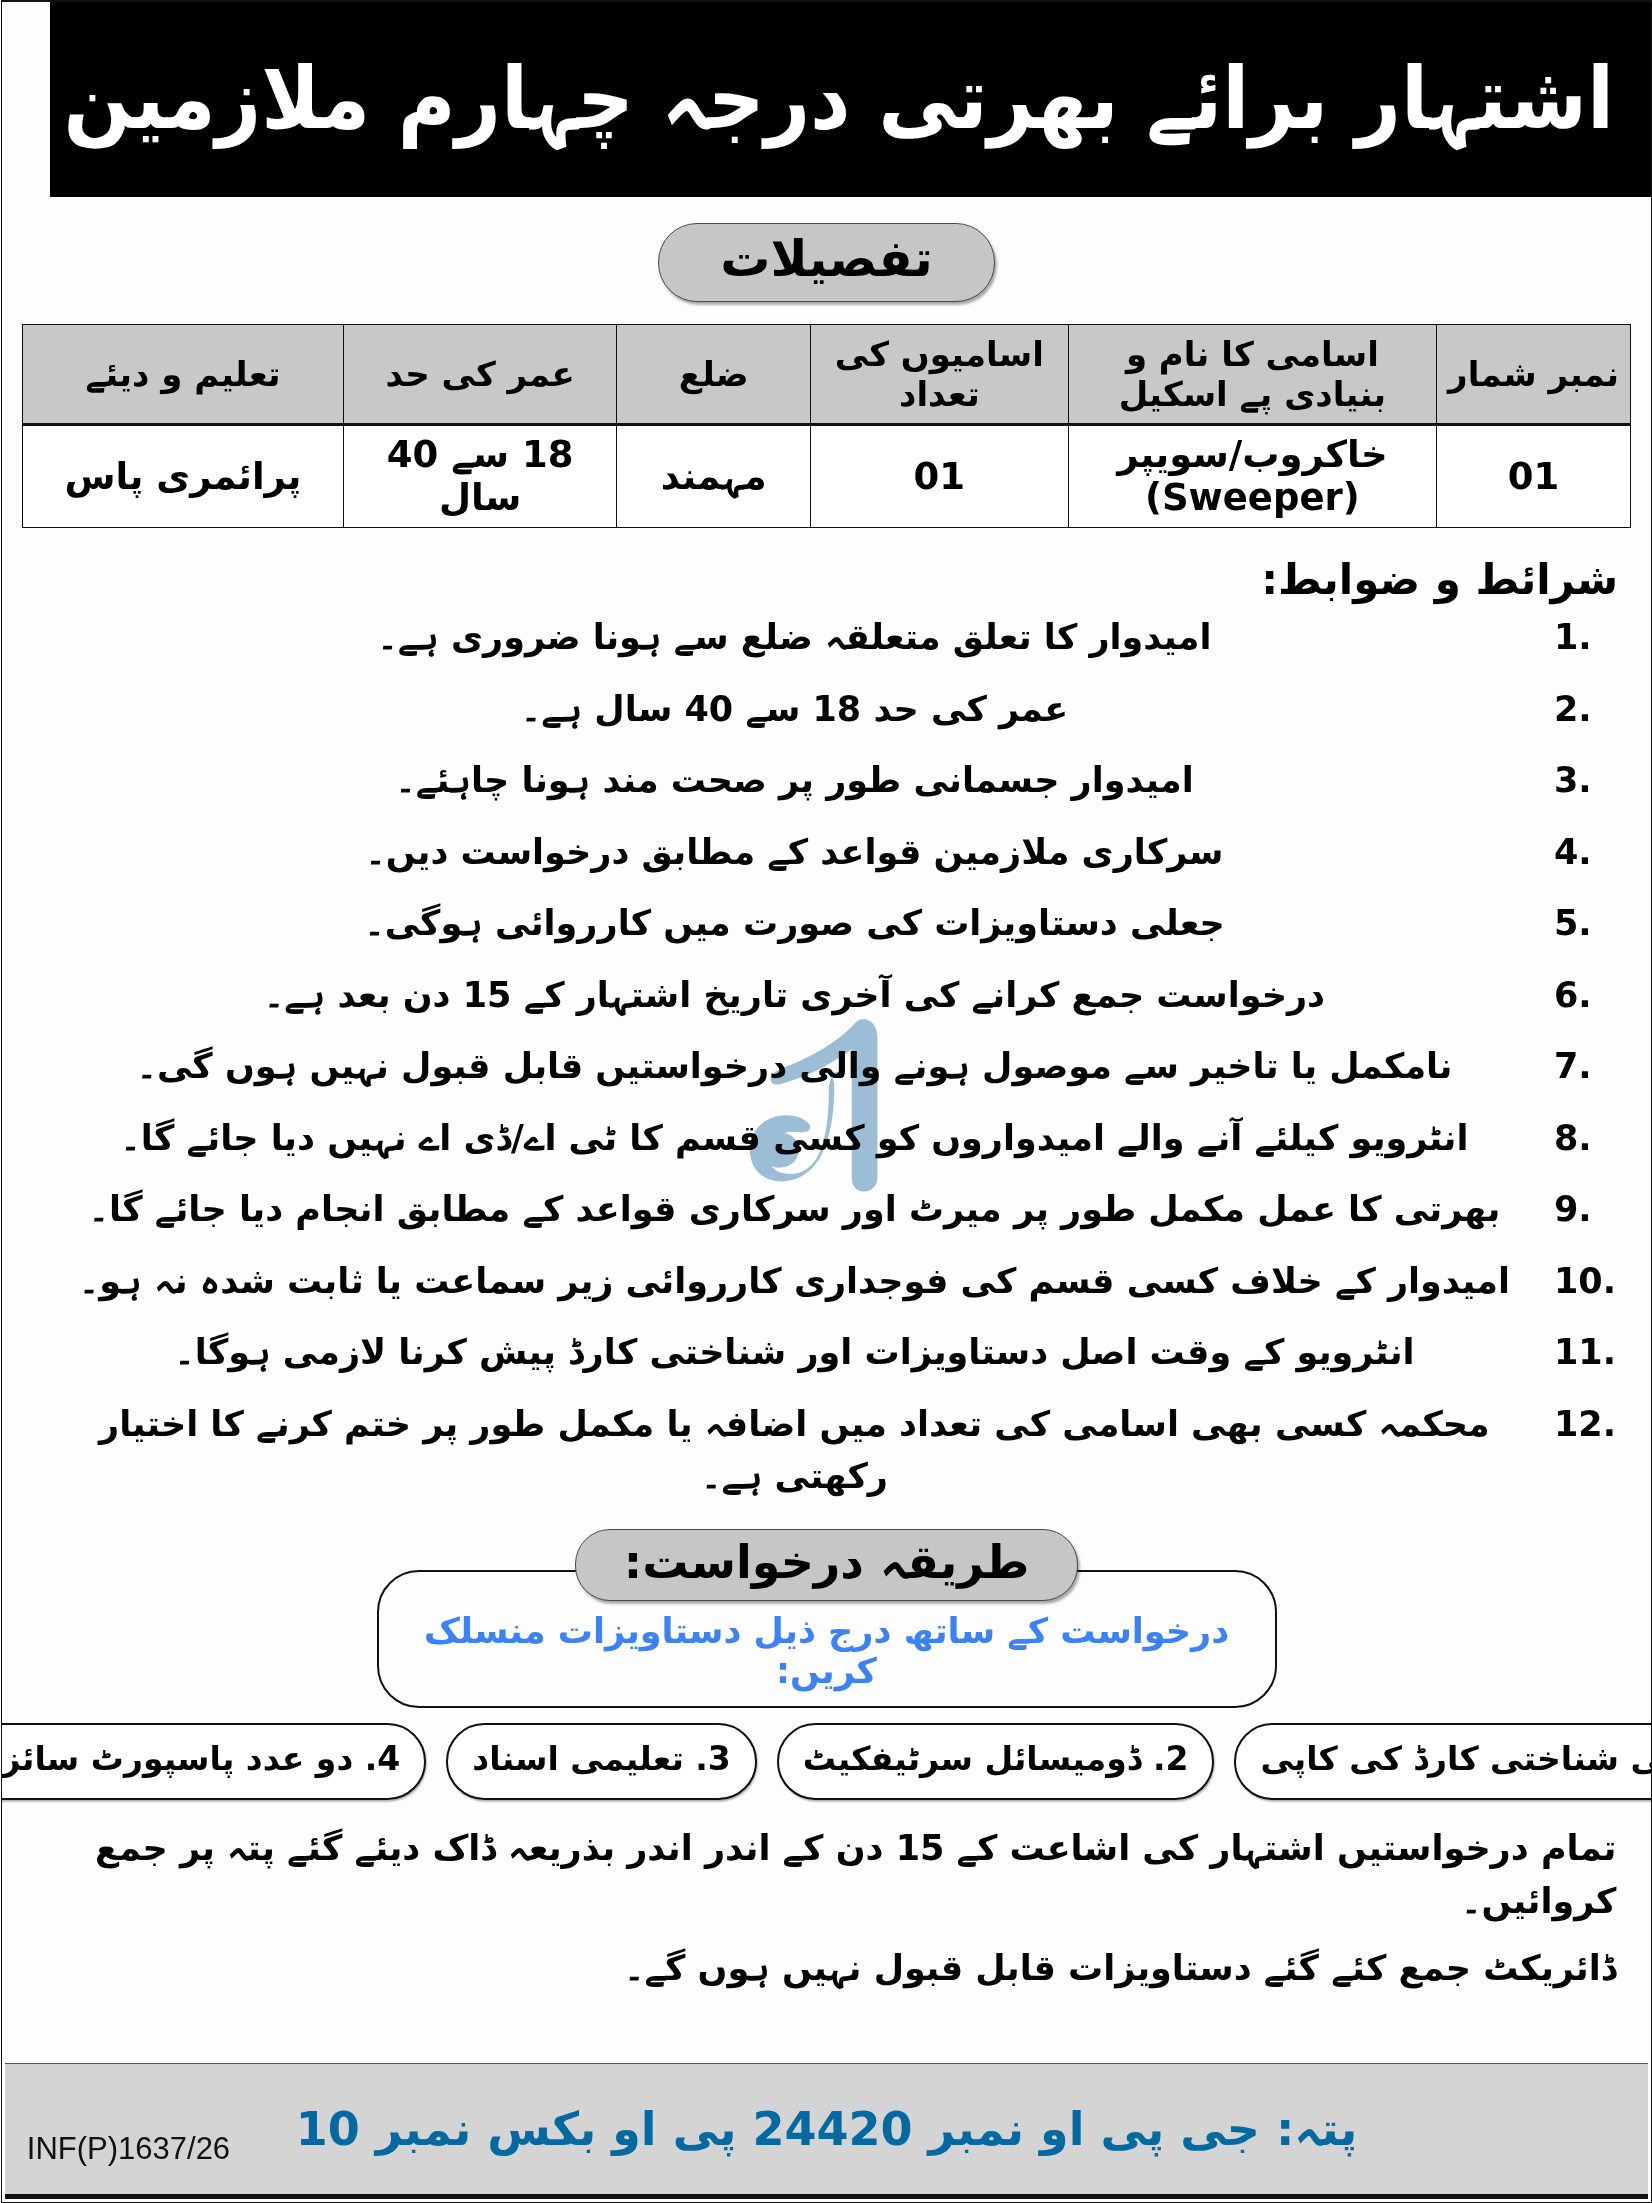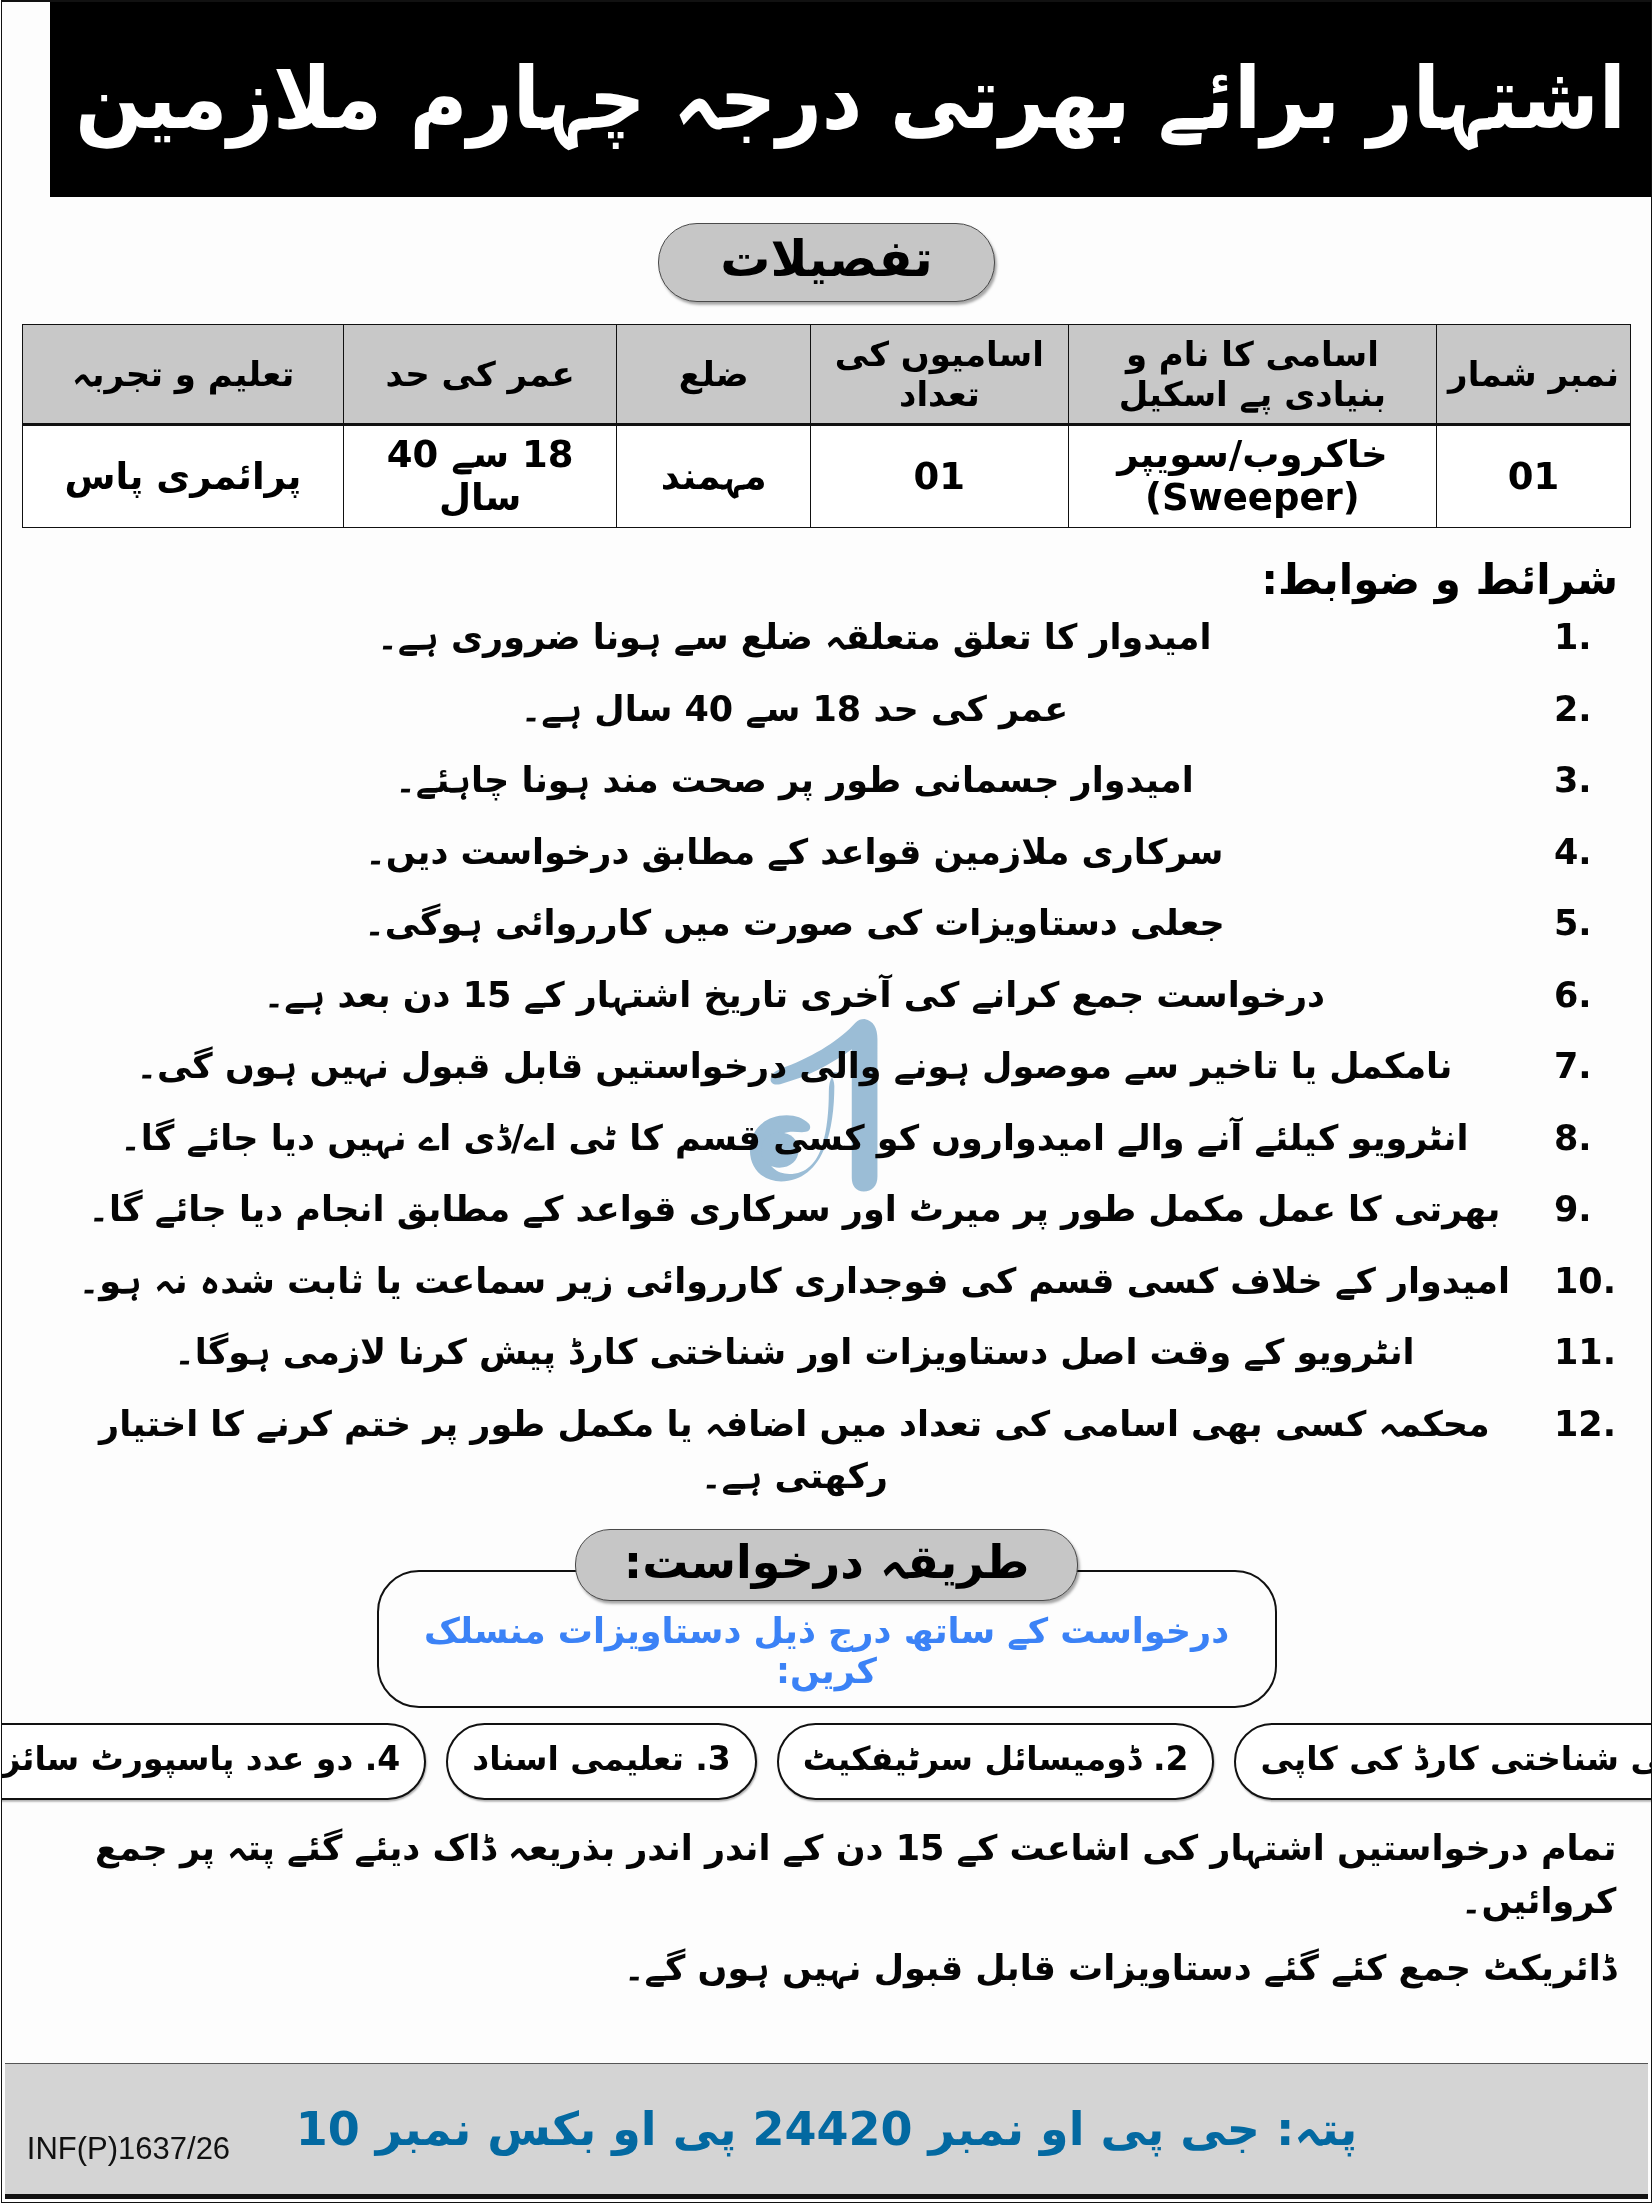--- a/index.html
+++ b/index.html
@@ -28,21 +28,21 @@
     pointer-events:none;
     opacity:1;
   }
 
   
   .banner{
     position:relative;
     z-index:2;
     height:195px;
     background:#000000;
-    display:flex;align-items:center;justify-content:center;
+    display:flex;align-items:center;
     overflow:hidden;
     margin-left:48px;
   }
   .banner-title{
     color:#ffffff;
     font-size:79px;
     line-height:1.35;
     font-weight:700;
     letter-spacing:0.9px;
     text-align:center;
@@ -264,21 +264,21 @@
     </div>
 
     <table class="tbl">
       <thead>
         <tr>
           <th style="width:12%">نمبر شمار</th>
           <th style="width:23%">اسامی کا نام و بنیادی پے اسکیل</th>
           <th style="width:16%">اسامیوں کی تعداد</th>
           <th style="width:12%">ضلع</th>
           <th style="width:17%">عمر کی حد</th>
-          <th style="width:20%">تعلیم و تجربہ</th>
+          <th style="width:20%">تعلیم و دیئے</th>
         </tr>
       </thead>
       <tbody>
         <tr>
           <td>01</td>
           <td>خاکروب/سویپر (Sweeper)</td>
           <td>01</td>
           <td>مہمند</td>
           <td>18 سے 40 سال</td>
           <td>پرائمری پاس</td>

